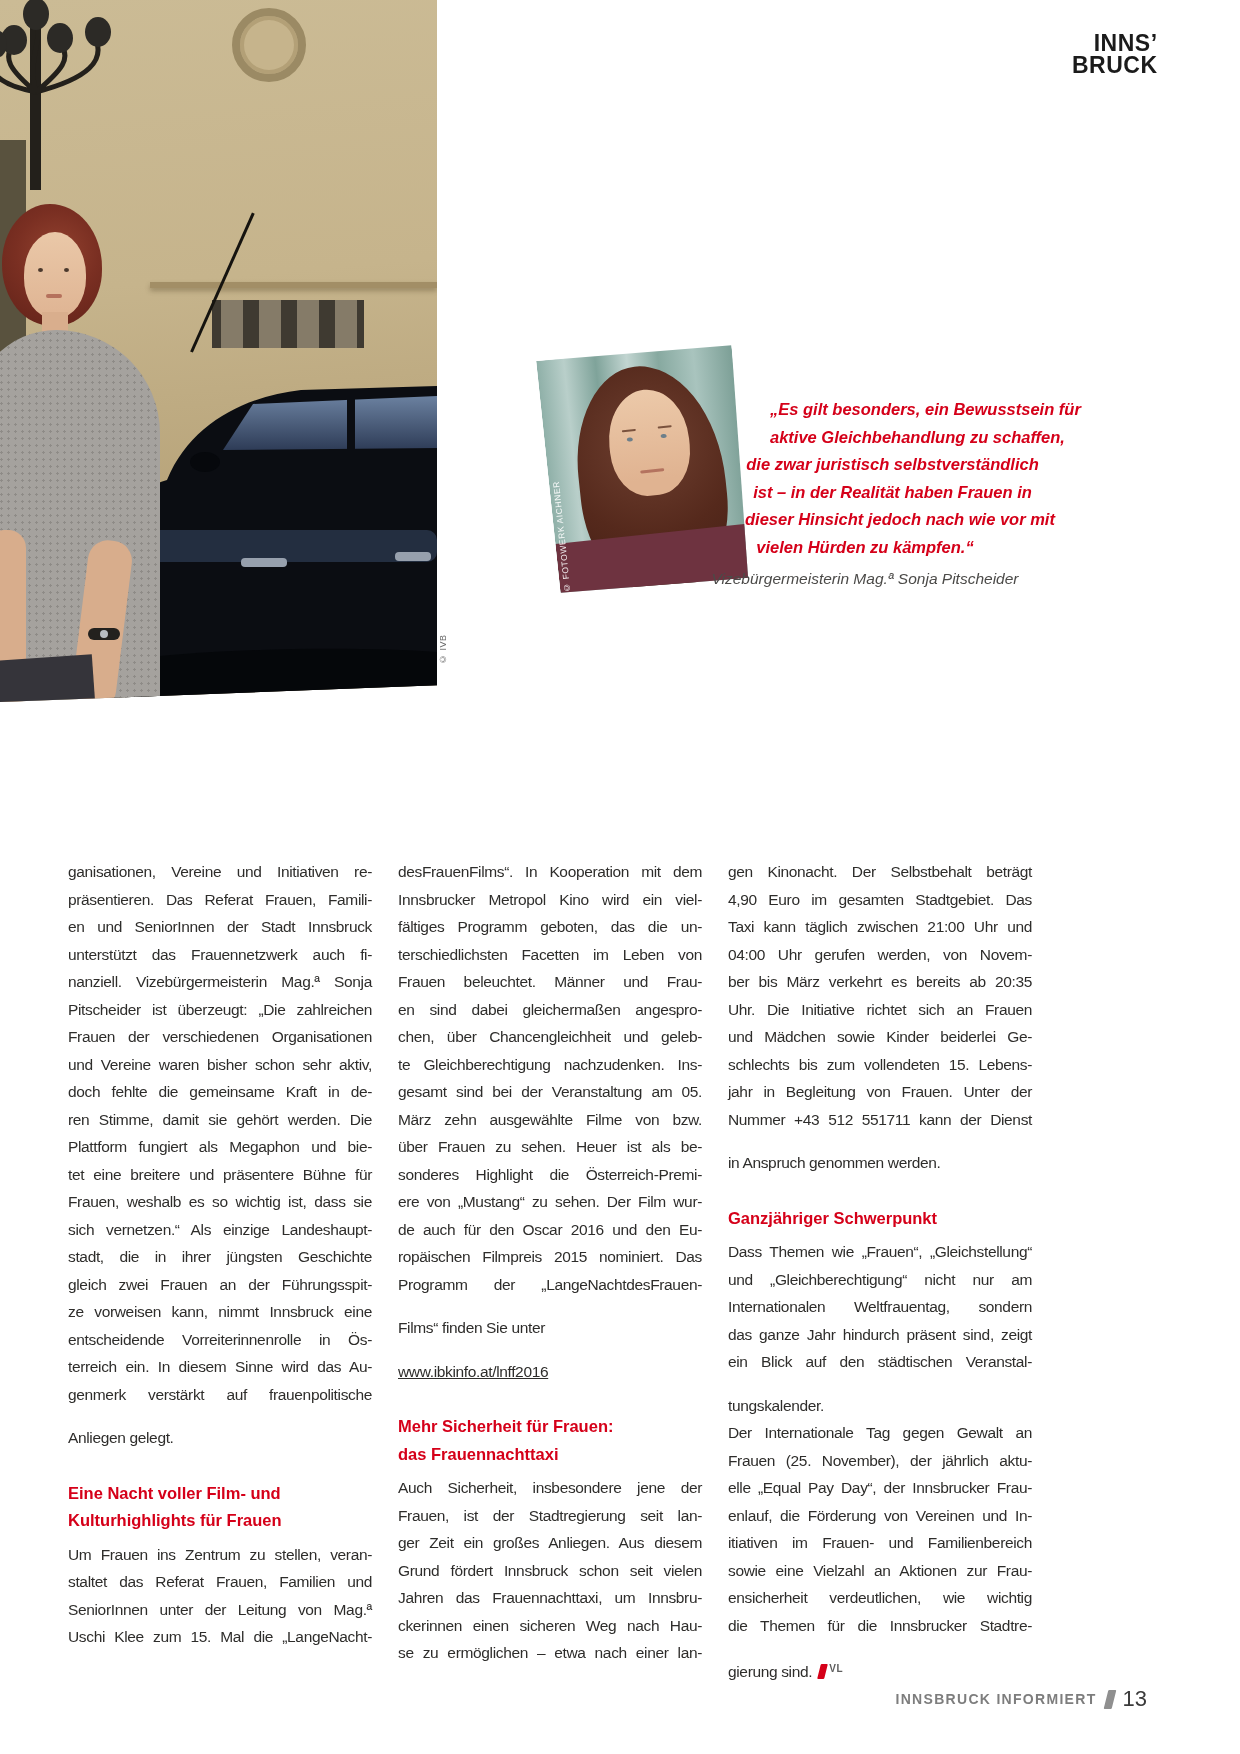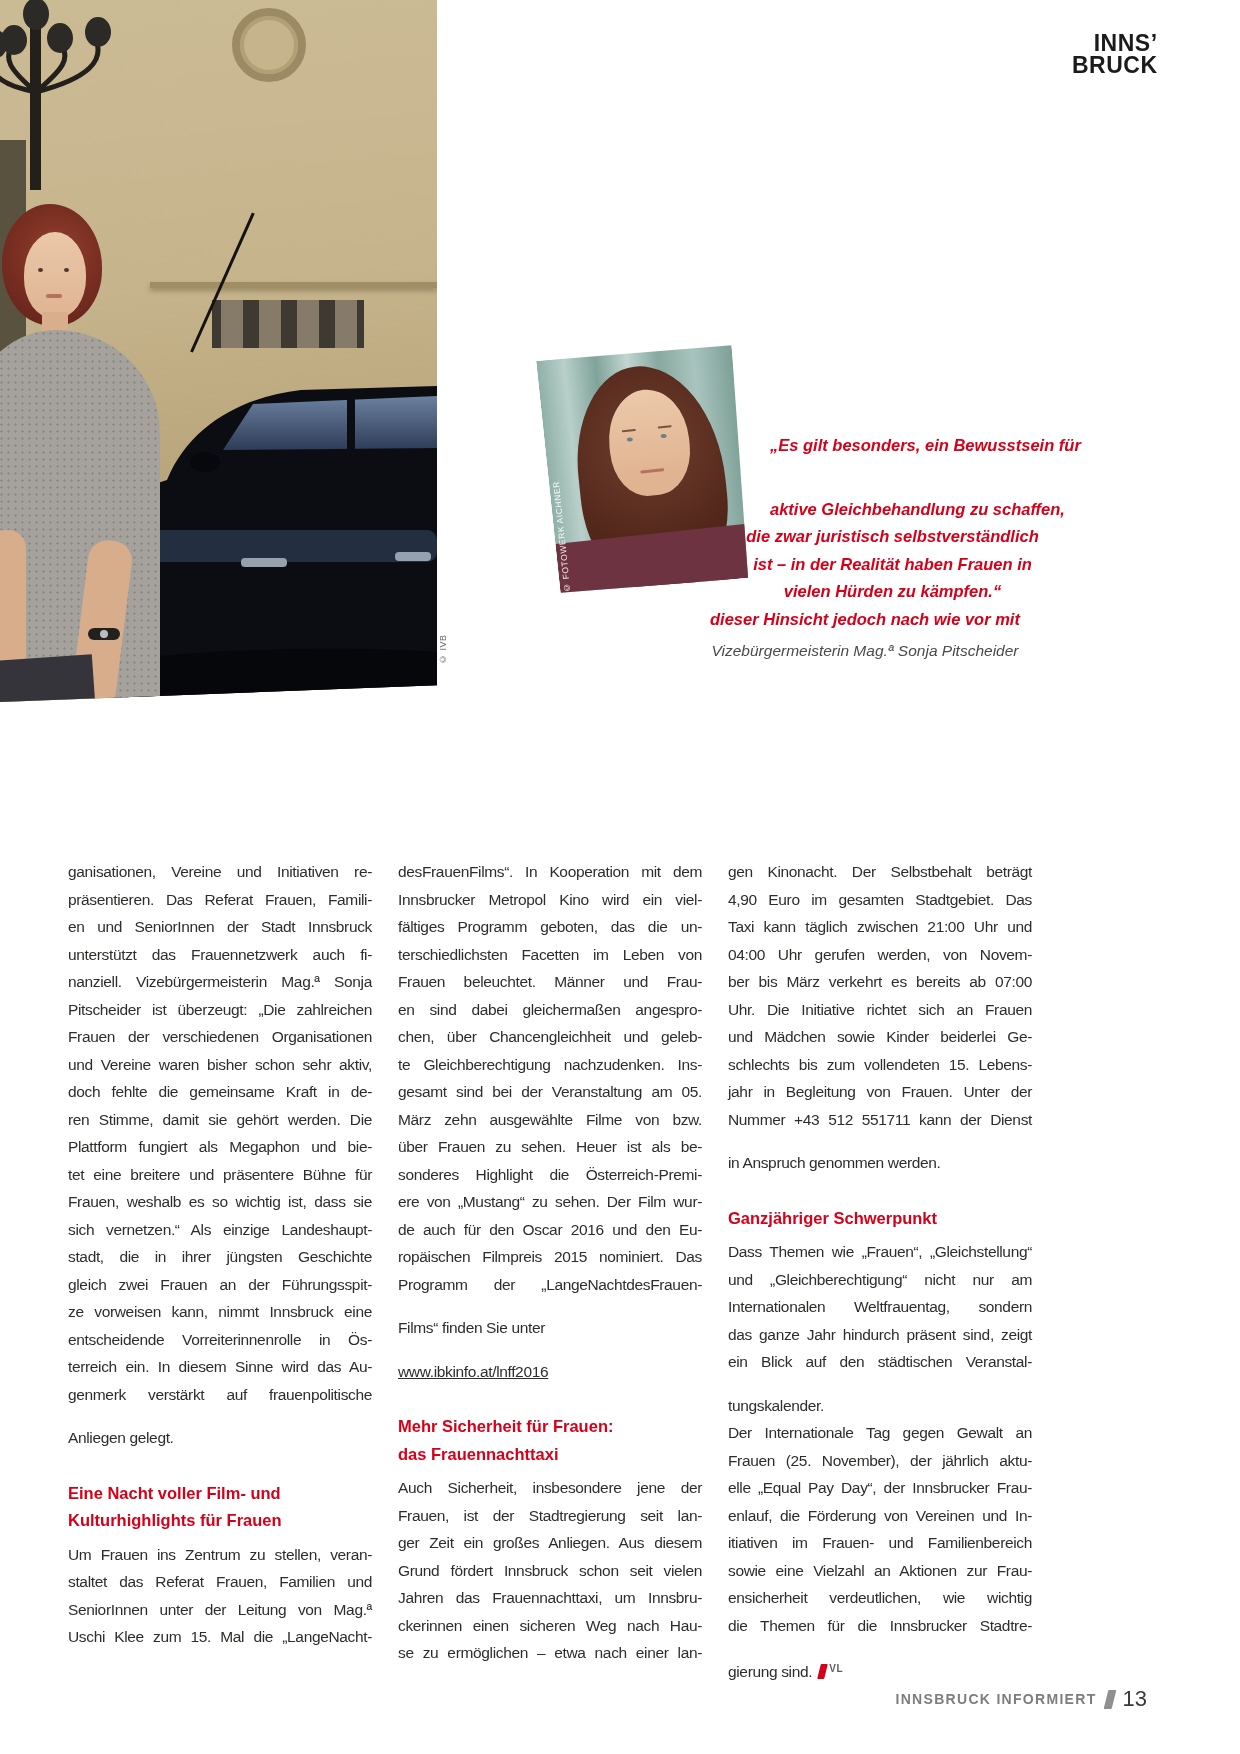--- a/index.html
+++ b/index.html
@@ -54,21 +54,21 @@
   .p-brow.l{left:14px;top:38px;} .p-brow.r{left:50px;top:38px;}
   .p-mouth{left:28px;top:80px;width:24px;height:3px;background:#b4735f;border-radius:3px;}
   .p-top{left:0;bottom:0;width:100%;height:54px;background:#6e3340;}
   .p-credit{left:2px;bottom:4px;writing-mode:vertical-rl;transform:rotate(180deg);color:#ffffff;
             font-size:8.5px;letter-spacing:.6px;opacity:.92;height:160px;}
 
   
   .quote{position:absolute;left:690px;top:396px;width:350px;text-align:center;
          color:#d50019;font-weight:bold;font-style:italic;font-size:16.5px;}
   .quote-line{line-height:27.6px;height:27.6px;white-space:nowrap;}
-  .quote-line:nth-child(1),.quote-line:nth-child(2){padding-left:80px;margin-top:36px;}
+  .quote-line:nth-child(1),.quote-line:nth-child(2){padding-left:80px;}
   .quote-line:nth-child(3),.quote-line:nth-child(4),.quote-line:nth-child(5){padding-left:55px;}
   .attribution{margin-top:8px;font-size:15.5px;font-style:italic;font-weight:normal;color:#4b4a48;
                white-space:nowrap;}
 
   
   .masthead{position:absolute;left:1072px;top:33px;color:#1b1b1b;font-weight:bold;
             font-size:23px;line-height:21.5px;letter-spacing:.5px;text-align:right;}
 
   
   .article{position:absolute;left:68px;top:858px;width:964px;display:flex;gap:26px;}
@@ -157,22 +157,22 @@
     <div class="p-top"></div>
     <div class="p-credit">© FOTOWERK AICHNER</div>
   </div>
 
   <div class="quote">
     <div>
         <div class="quote-line">„Es gilt besonders, ein Bewusstsein für</div>
         <div class="quote-line">aktive Gleichbehandlung zu schaffen,</div>
         <div class="quote-line">die zwar juristisch selbstverständlich</div>
         <div class="quote-line">ist – in der Realität haben Frauen in</div>
+        <div class="quote-line">dieser Hinsicht jedoch nach wie vor mit</div>
         <div class="quote-line">vielen Hürden zu kämpfen.“</div>
-        <div class="quote-line">dieser Hinsicht jedoch nach wie vor mit</div>
       </div>
     <div class="attribution">Vizebürgermeisterin Mag.ª Sonja Pitscheider</div>
   </div>
 
   <div class="masthead">
     <div>INNS’</div>
     <div>BRUCK</div>
   </div>
 
   <div class="article">
@@ -245,21 +245,21 @@
           <div class="tl">ckerinnen einen sicheren Weg nach Hau-</div>
           <div class="tl">se zu ermöglichen – etwa nach einer lan-</div>
         </div>
       </div>
       <div class="col">
         <div class="para">
           <div class="tl">gen Kinonacht. Der Selbstbehalt beträgt</div>
           <div class="tl">4,90 Euro im gesamten Stadtgebiet. Das</div>
           <div class="tl">Taxi kann täglich zwischen 21:00 Uhr und</div>
           <div class="tl">04:00 Uhr gerufen werden, von Novem-</div>
-          <div class="tl">ber bis März verkehrt es bereits ab 07:00</div>
+          <div class="tl">ber bis März verkehrt es bereits ab 20:35</div>
           <div class="tl">Uhr. Die Initiative richtet sich an Frauen</div>
           <div class="tl">und Mädchen sowie Kinder beiderlei Ge-</div>
           <div class="tl">schlechts bis zum vollendeten 15. Lebens-</div>
           <div class="tl">jahr in Begleitung von Frauen. Unter der</div>
           <div class="tl">Nummer +43 512 551711 kann der Dienst</div>
           <div class="tl last">in Anspruch genommen werden.</div>
         </div>
         <div class="col-h">
           <div class="hl">Ganzjähriger Schwerpunkt</div>
         </div>

